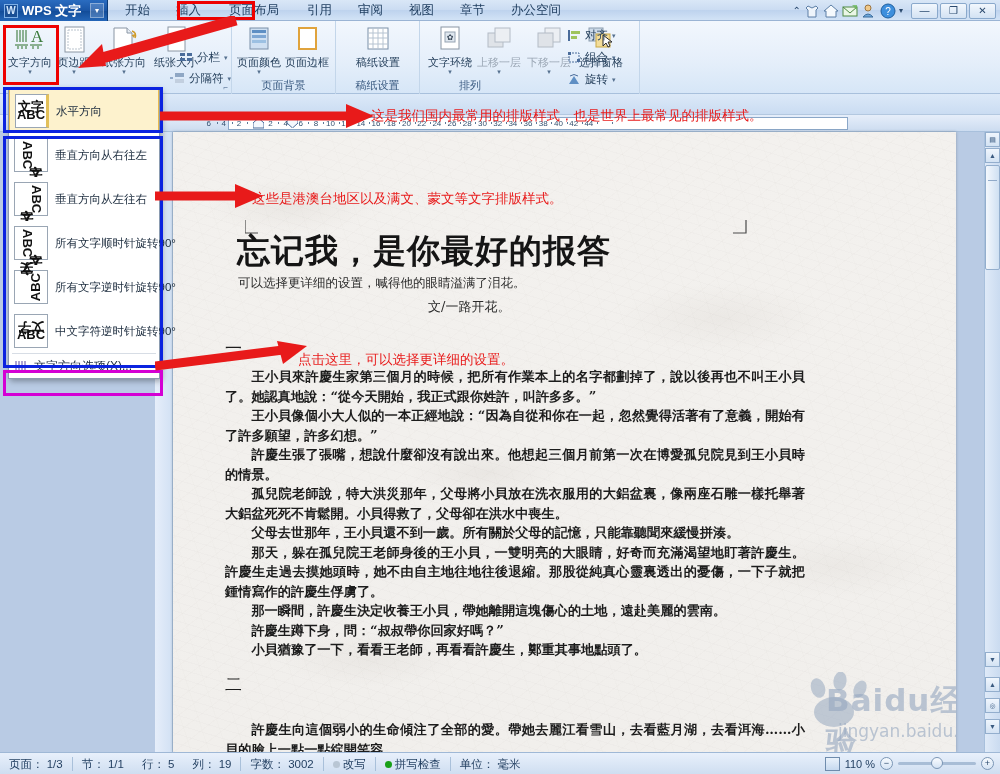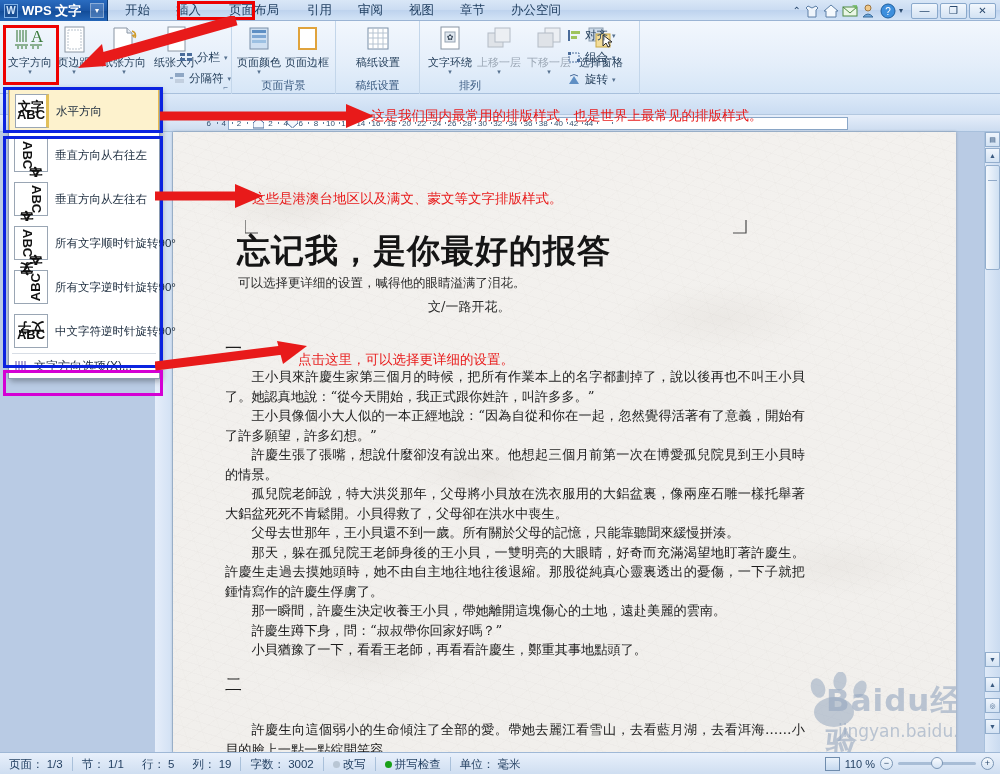--- a/index.html
+++ b/index.html
@@ -143,21 +143,21 @@
   .sec-dash {
     position: absolute; font-family: "DejaVu Serif","Liberation Serif",serif;
     font-size: 17px; color: #1d1d1d;
   }
   .bodytext {
     position: absolute; left: 52px; width: 580px;
     font-family: "DejaVu Serif","Liberation Serif",serif;
     font-size: 13.2px; line-height: 19.5px; color: #1c1c1c;
     text-align: justify;
   }
-  .bodytext p { margin: 0; text-indent: 2em; }
+  .bodytext p { margin: 0; text-indent: 2em; font-weight: bold; }
 
   
   .menu-panel {
     position: absolute; left: 8px; top: 88px; width: 152px;
     background: #ffffff; border: 1px solid #8a9bb0;
     box-shadow: 2px 2px 6px rgba(0,0,0,.35); z-index: 40;
   }
   .mi {
     display: flex; align-items: center; height: 44px; padding-left: 2px;
     background: #ffffff; position: relative;

